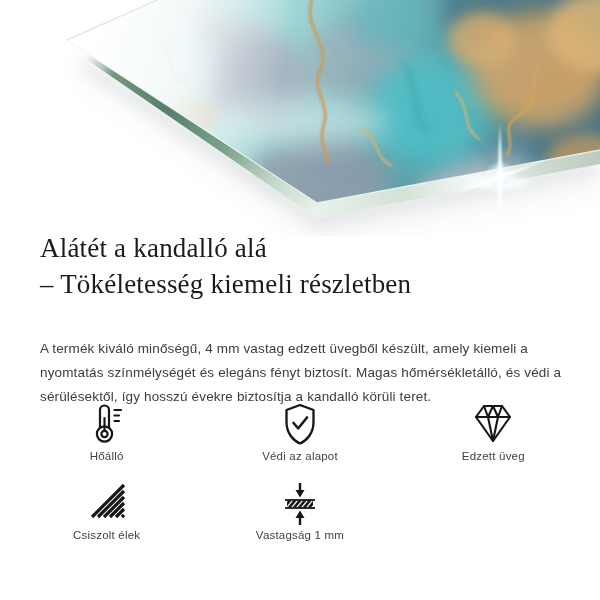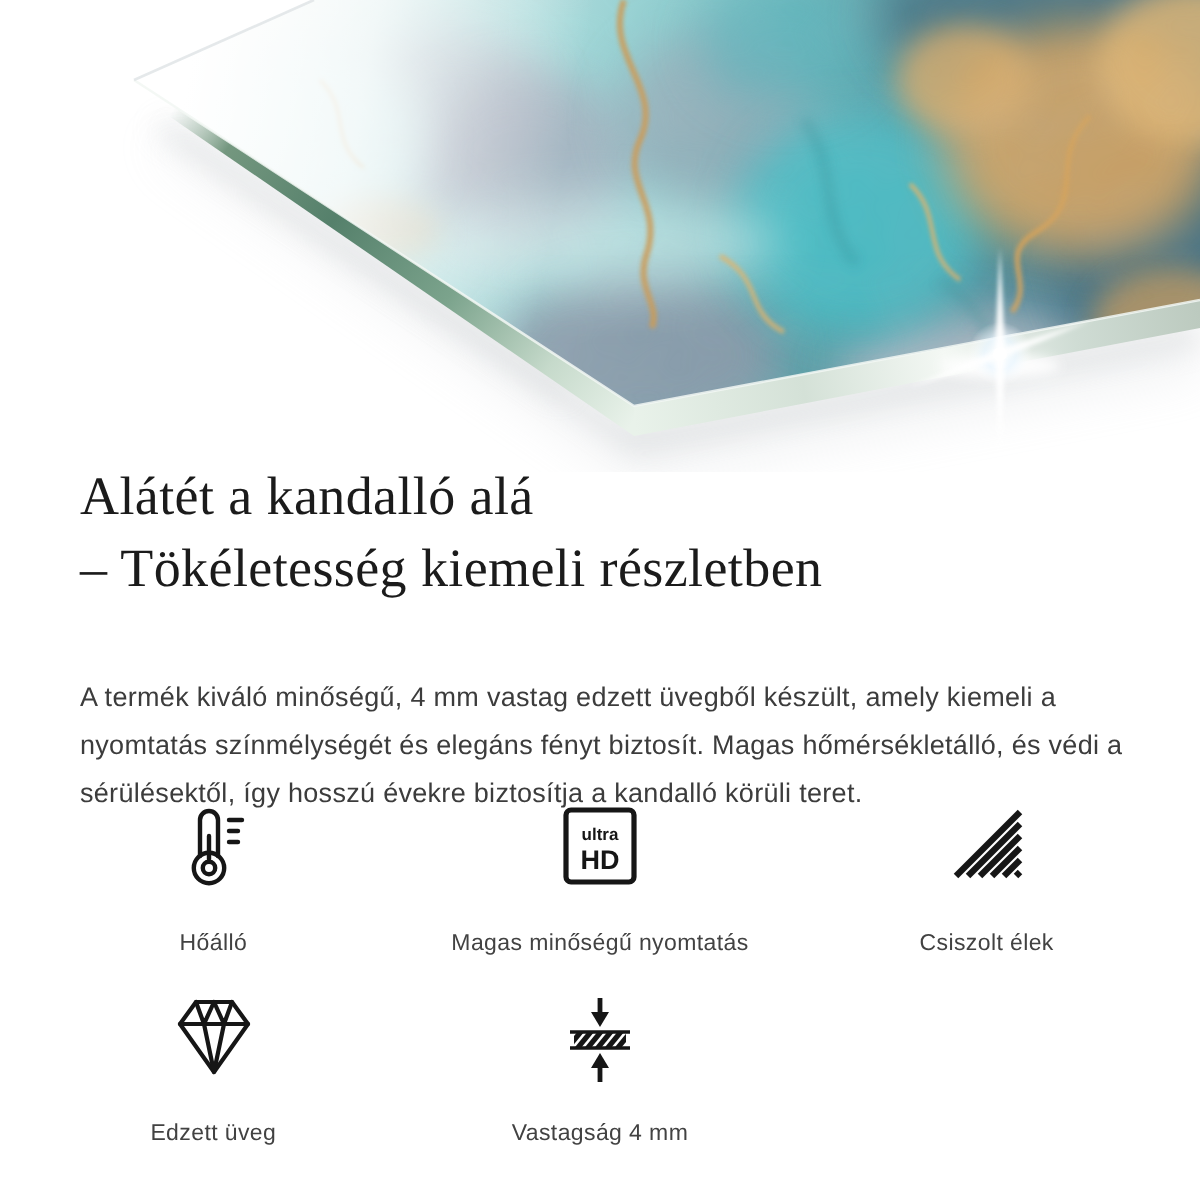--- a/index.html
+++ b/index.html
@@ -16,21 +16,21 @@
   .desc{
     position:absolute;left:40px;top:323px;width:540px;
     font-size:13.5px;line-height:24px;color:#3c3c3c;letter-spacing:.15px;
   }
   .features{
     position:absolute;left:10px;top:399px;width:580px;
     display:grid;grid-template-columns:repeat(3,1fr);row-gap:16px;
   }
   .feature{display:flex;flex-direction:column;align-items:center;}
   .ficon{height:50px;display:flex;align-items:center;justify-content:center;color:#161616;}
-  .flabel{margin-top:17px;font-size:11.5px;color:#424242;letter-spacing:.2px;white-space:nowrap;}
+  .flabel{margin-top:1px;font-size:11.5px;color:#424242;letter-spacing:.2px;white-space:nowrap;}
   .ihd-top{font-size:8.5px;font-weight:700;font-family:"Liberation Sans",sans-serif;}
   .ihd-bottom{font-size:13.5px;font-weight:800;font-family:"Liberation Sans",sans-serif;}
 </style>
 </head>
 <body>
 
 <div class="stage">
 
   <div class="hero">
     <svg width="600" height="236" viewBox="0 0 600 236">
@@ -166,56 +166,55 @@
           <line x1="17.5" y1="17" x2="17.5" y2="28.5"></line>
           <circle cx="17.5" cy="33" r="3.1"></circle>
           <line x1="27.5" y1="9" x2="34" y2="9"></line>
           <line x1="27.5" y1="14.5" x2="32" y2="14.5"></line>
           <line x1="27.5" y1="20" x2="32" y2="20"></line>
         </svg>
       </div>
       <div class="flabel">Hőálló</div>
     </div>
 
-    <div class="feature">
-      <div class="ficon">
-        <svg width="42" height="46" viewBox="0 0 42 46">
-          <rect x="4" y="4" width="34" height="36" rx="2.5" fill="none" stroke="#161616" stroke-width="2.6"></rect>
-          <text x="21" y="19" text-anchor="middle" fill="#161616" class="ihd-top">ultra</text>
-          <text x="21" y="33.5" text-anchor="middle" fill="#161616" class="ihd-bottom">HD</text>
-        </svg>
-      </div>
-      <div class="flabel">Magas minőségű nyomtatás</div>
-    </div>
-
+
+    <div class="feature">
+      <div class="ficon">
+        <svg width="42" height="46" viewBox="0 0 42 46" fill="none" stroke="#161616" stroke-width="2.3" stroke-linecap="round" stroke-linejoin="round">
+          <path d="M21,4 L34.5,9 V21 C34.5,32 28,39.5 21,42.5 C14,39.5 7.5,32 7.5,21 V9 Z"></path>
+          <path d="M14.5,22 L19.3,27.3 L28,16.5" stroke-width="2.6"></path>
+        </svg>
+      </div>
+      <div class="flabel">Védi az alapot</div>
+    </div>
+
+    <div class="feature">
+      <div class="ficon">
+        <svg width="42" height="44" viewBox="0 0 42 44" fill="none" stroke="#161616" stroke-width="2.1" stroke-linecap="round" stroke-linejoin="round">
+          <path d="M4,15 L12,4 H30 L38,15 L21,39 Z"></path>
+          <line x1="4" y1="15" x2="38" y2="15"></line>
+          <path d="M12,4 L16,15 L21,4 L26,15 L30,4"></path>
+          <path d="M16,15 L21,39 L26,15"></path>
+        </svg>
+      </div>
+      <div class="flabel">Edzett üveg</div>
+    </div>
 
     <div class="feature">
       <div class="ficon">
         <svg width="42" height="44" viewBox="0 0 42 44" stroke="#161616" stroke-width="3.2" stroke-linecap="butt">
           <line x1="6" y1="36" x2="38" y2="4"></line>
           <line x1="12" y1="36" x2="38" y2="10"></line>
           <line x1="18" y1="36" x2="38" y2="16"></line>
           <line x1="24" y1="36" x2="38" y2="22"></line>
           <line x1="30" y1="36" x2="38" y2="28"></line>
           <line x1="36" y1="36" x2="38" y2="34"></line>
         </svg>
       </div>
       <div class="flabel">Csiszolt élek</div>
-    </div>
-
-    <div class="feature">
-      <div class="ficon">
-        <svg width="42" height="44" viewBox="0 0 42 44" fill="none" stroke="#161616" stroke-width="2.1" stroke-linecap="round" stroke-linejoin="round">
-          <path d="M4,15 L12,4 H30 L38,15 L21,39 Z"></path>
-          <line x1="4" y1="15" x2="38" y2="15"></line>
-          <path d="M12,4 L16,15 L21,4 L26,15 L30,4"></path>
-          <path d="M16,15 L21,39 L26,15"></path>
-        </svg>
-      </div>
-      <div class="flabel">Edzett üveg</div>
     </div>
 
     <div class="feature">
       <div class="ficon">
         <svg width="42" height="44" viewBox="0 0 42 44">
           <defs>
             <clipPath id="thkClip">
                 <rect x="8" y="19.5" width="26" height="7"></rect>
               </clipPath>
           </defs>
@@ -228,17 +227,17 @@
             <line x1="29" y1="28" x2="38" y2="17"></line>
           </g>
           <line x1="6" y1="19" x2="36" y2="19" stroke="#161616" stroke-width="1.8"></line>
           <line x1="6" y1="27" x2="36" y2="27" stroke="#161616" stroke-width="1.8"></line>
           <line x1="21" y1="2" x2="21" y2="9" stroke="#161616" stroke-width="2.4"></line>
           <polygon points="16.5,9 25.5,9 21,16.5" fill="#161616"></polygon>
           <line x1="21" y1="44" x2="21" y2="37" stroke="#161616" stroke-width="2.4"></line>
           <polygon points="16.5,37 25.5,37 21,29.5" fill="#161616"></polygon>
         </svg>
       </div>
-      <div class="flabel">Vastagság 4 mm</div>
+      <div class="flabel">Vastagság 1 mm</div>
     </div>
 
   </div>
 </div>
 
 </body></html>

